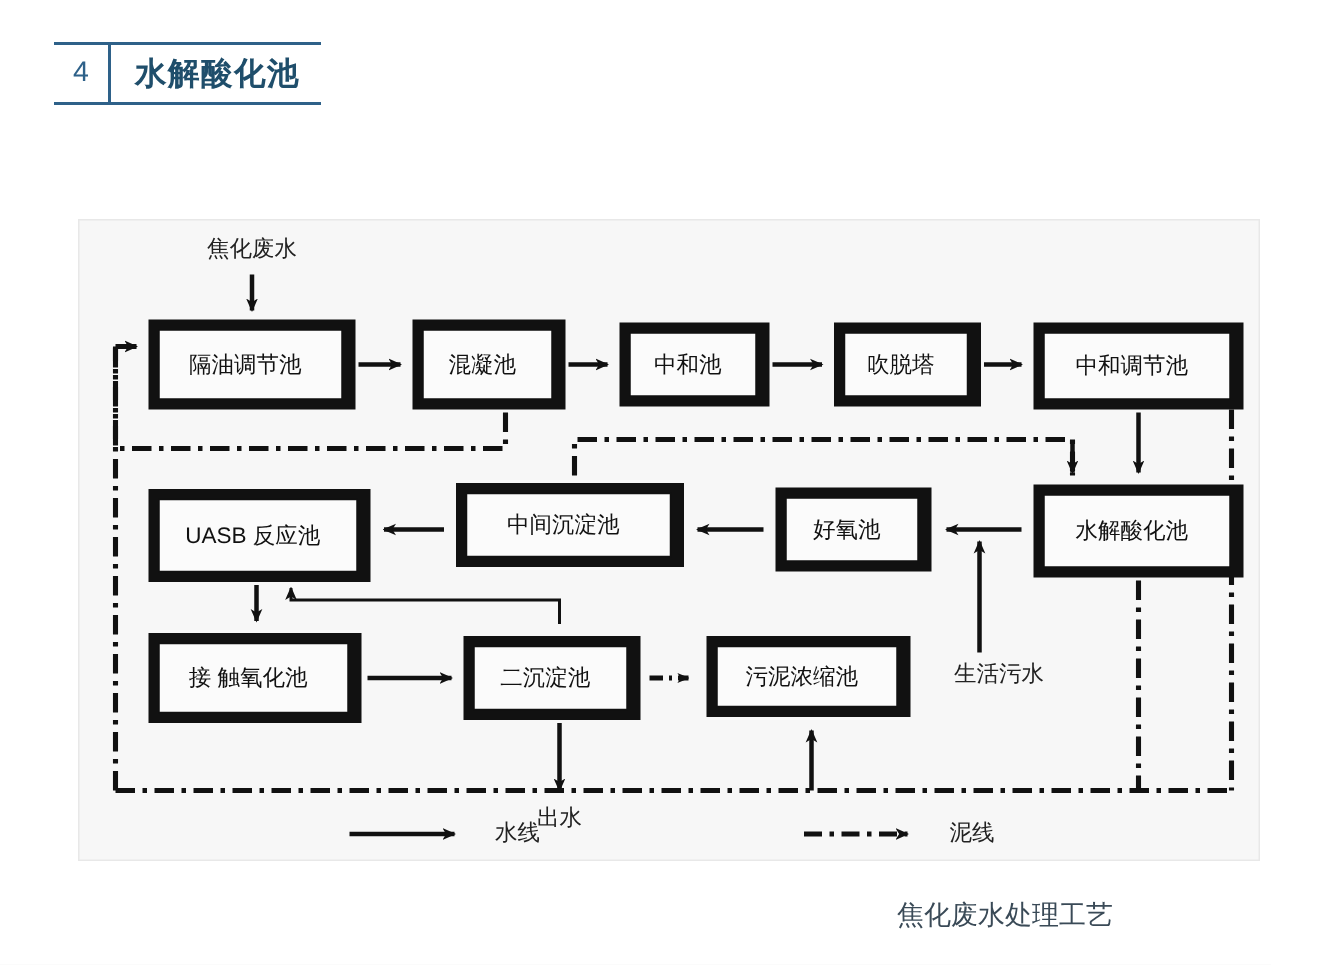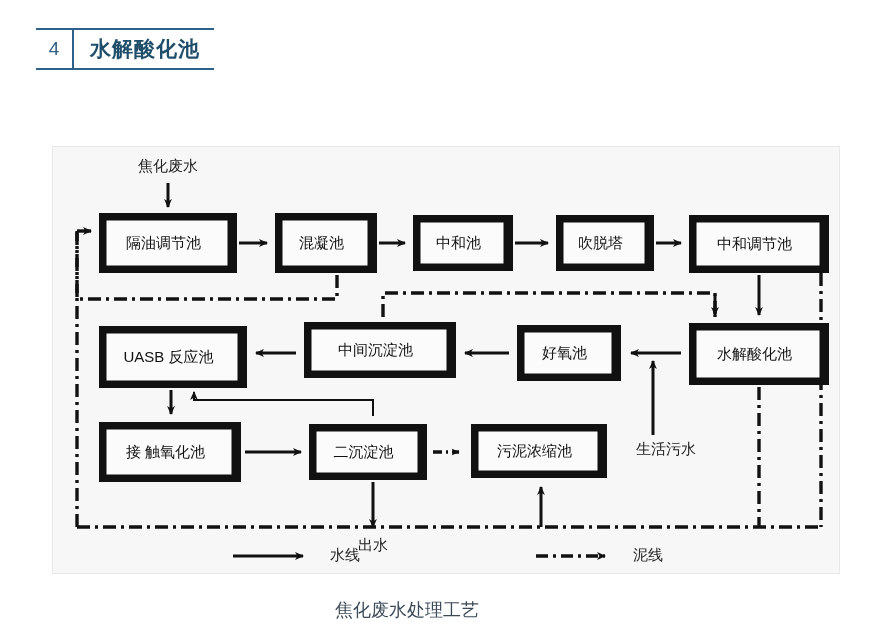--- a/index.html
+++ b/index.html
@@ -55,24 +55,23 @@
     font-size:15px;fill:#222;
     text-anchor:middle;dominant-baseline:middle;
   }
   .legend-label{
     font-family:"Liberation Sans","DejaVu Sans",sans-serif;
     font-size:15px;fill:#222;
     text-anchor:start;dominant-baseline:middle;
   }
   #figure-caption{
     position:absolute;left:0;top:598px;width:742px;
-    text-align:center;
+    text-align:right;
     font-size:18px;color:#3a4a57;
     font-family:"Liberation Sans","DejaVu Sans",sans-serif;
-    margin-left:36px;
   }
 </style>
 </head>
 <body>
 
 <div id="section-header">
   <div id="section-number">4</div>
   <div id="section-divider"></div>
   <div id="section-title">水解酸化池</div>
 </div>

